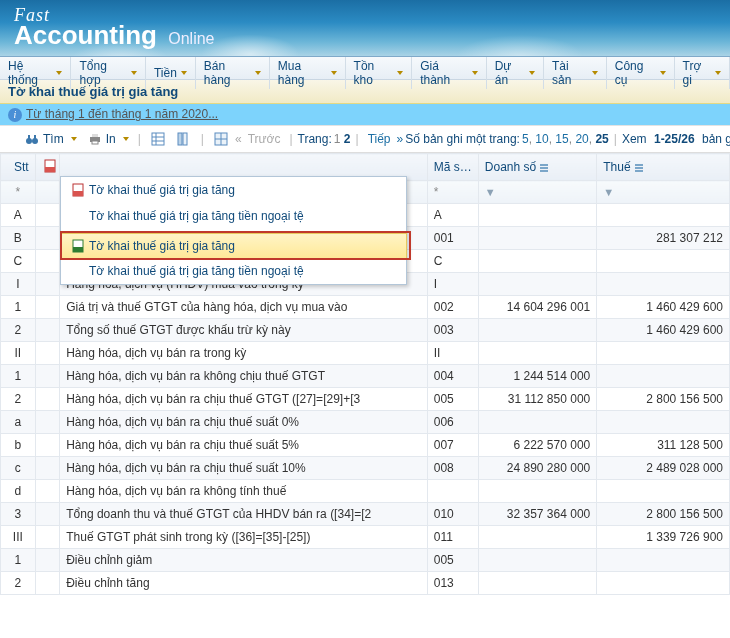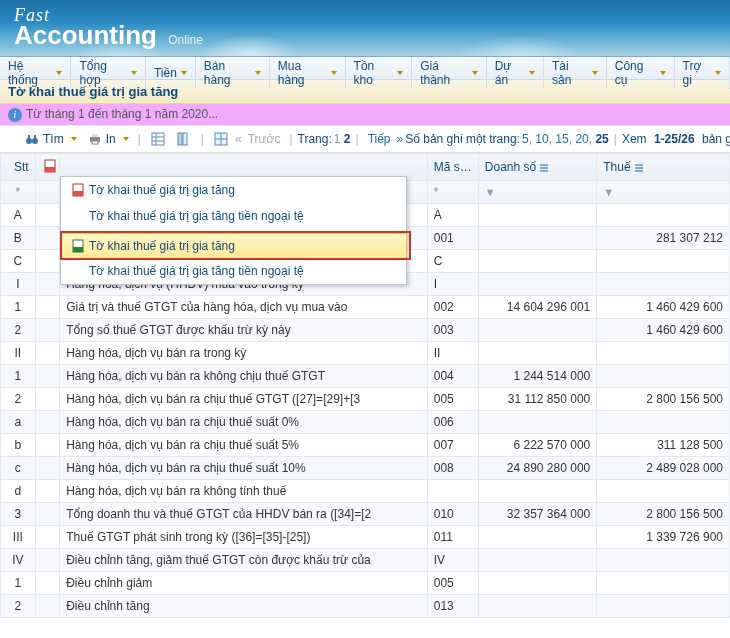--- a/index.html
+++ b/index.html
@@ -16,31 +16,31 @@
     background:
       radial-gradient(ellipse 70px 28px at 250px 54px, rgba(255,255,255,0.55) 0%, rgba(255,255,255,0) 70%),
       radial-gradient(ellipse 70px 26px at 120px 60px, rgba(255,255,255,0.45) 0%, rgba(255,255,255,0) 70%),
       radial-gradient(ellipse 90px 30px at 520px 56px, rgba(255,255,255,0.4) 0%, rgba(255,255,255,0) 70%);
     pointer-events:none;
   }
   .brand { position:relative; z-index:1;}
   .brand-fast { font-family: "Times New Roman", serif; font-style:italic; font-size:18px; line-height:1; letter-spacing:1px;}
   .brand-main { font-size:26px; line-height:1; margin-top:-2px;}
   .brand-main b { font-weight:bold; }
-  .brand-online { font-size:12px; margin-left:4px; color:#eef; font-weight:normal;}
+  .brand-online { font-size:16px; margin-left:4px; color:#eef; font-weight:normal;}
   
   .menubar {
     display:flex; align-items:stretch; height:24px; border-top:1px solid #7fa9c9; border-bottom:1px solid #c9d6e2;
     background:linear-gradient(#f6f9fc,#e7eef5);
   }
   .menu-item { display:flex; align-items:center; padding:16px 8px; color:#104a7a; cursor:pointer; border-right:1px solid #d2dde7;}
   .caret { width:0;height:0;border-left:3px solid transparent;border-right:3px solid transparent;border-top:4px solid #b58b00;margin-left:4px;}
   
   .titlebar { background:linear-gradient(#f9f6e7,#f1eac6); border-bottom:1px solid #e3d985; padding:4px 8px; font-weight:bold; color:#104a7a; font-size:13px;}
-  .infobar { background:#f0abfc; padding:3px 8px; color:#555; border-bottom:1px solid #e3e3e3;}
+  .infobar { background:#7dd3fc; padding:3px 8px; color:#555; border-bottom:1px solid #e3e3e3;text-decoration:underline;}
   .info-icon { display:inline-block; width:14px;height:14px; border-radius:50%; background:#4a8fd6; color:#fff; text-align:center; font-style:italic; font-family:Georgia,serif; line-height:14px; font-size:10px; margin-right:4px;}
   
   .toolbar { display:flex; align-items:center; gap:2px; padding:3px 20px; border-bottom:1px solid #ddd; background:#fff; color:#104a7a; font-size:12px; flex-wrap:nowrap; white-space:nowrap;}
   .tbtn { display:inline-flex; align-items:center; gap:3px; padding:2px 4px; cursor:pointer; border-radius:2px;}
   .tsep { color:#bbb; padding:0 3px;}
   .tool-icon { width:16px; height:16px; display:inline-flex; align-items:center; justify-content:center; }
   .pager a, .pager span { text-decoration:none; }
   .pager .num { color:#888;}
   .pager .cur { color:#104a7a; font-weight:bold;}
   .arrow-gray { color:#aaa;}
@@ -354,28 +354,20 @@
         </tr>
         <tr>
           <td class="col-stt">III</td>
           <td></td>
           <td class="col-dien">Thuế GTGT phát sinh trong kỳ ([36]=[35]-[25])</td>
           <td class="col-ms">011</td>
           <td class="col-ds num"></td>
           <td class="col-thue num">1 339 726 900</td>
         </tr>
         <tr>
-          <td class="col-stt">IV</td>
-          <td></td>
-          <td class="col-dien">Điều chỉnh tăng, giảm thuế GTGT còn được khấu trừ của</td>
-          <td class="col-ms">IV</td>
-          <td class="col-ds num"></td>
-          <td class="col-thue num"></td>
-        </tr>
-        <tr>
           <td class="col-stt">1</td>
           <td></td>
           <td class="col-dien">Điều chỉnh giảm</td>
           <td class="col-ms">005</td>
           <td class="col-ds num"></td>
           <td class="col-thue num"></td>
         </tr>
         <tr>
           <td class="col-stt">2</td>
           <td></td>

